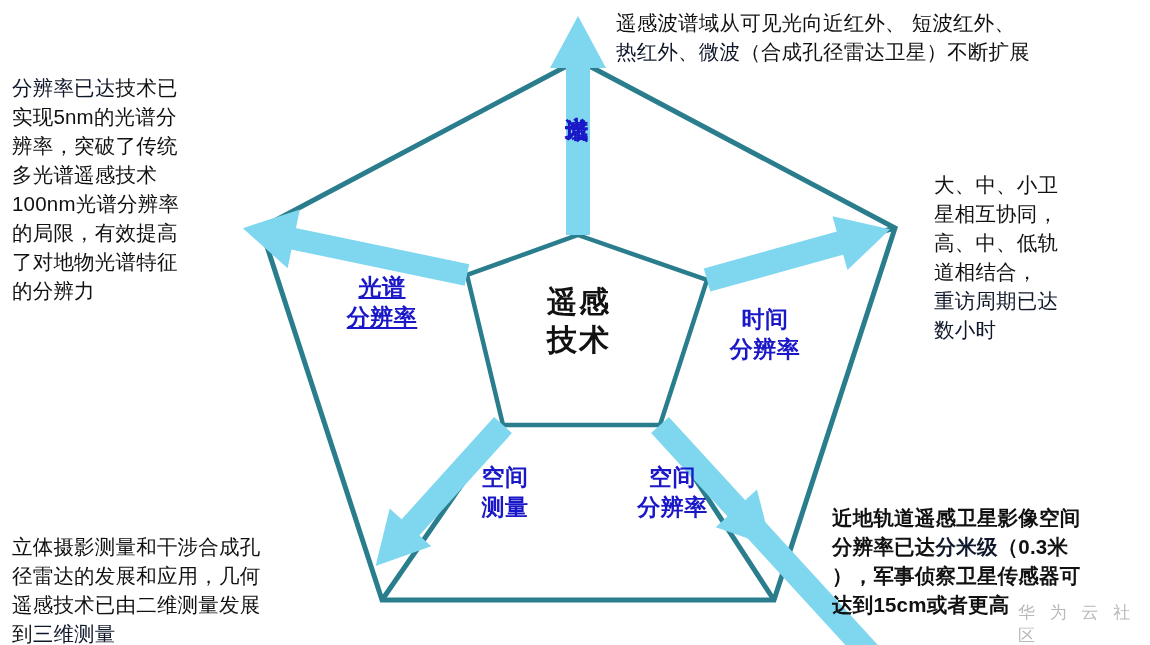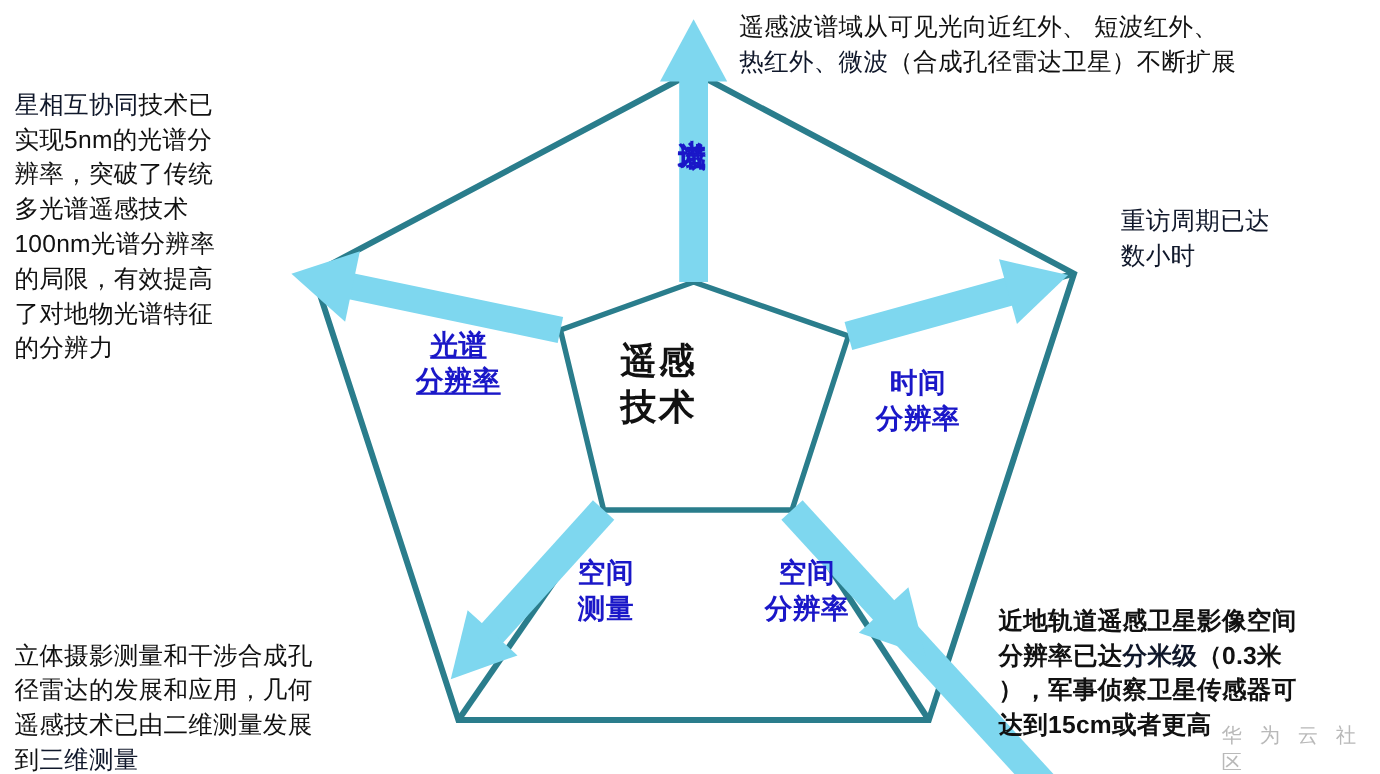--- a/index.html
+++ b/index.html
@@ -37,21 +37,21 @@
     text-orientation:upright;
     line-height:1.05;
     letter-spacing:1px;
   }
   .center-label{
     position:absolute;
     color:#111111;
     font-weight:bold;
     font-size:30px;
     line-height:38px;
-    text-align:left;
+    text-align:center;
     letter-spacing:2px;
   }
   .watermark{
     position:absolute;
     color:#b9b9b9;
     font-size:17px;
     letter-spacing:5px;
     user-select:none;
   }
 </style>
@@ -126,30 +126,34 @@
   </div>
 
   <div class="node-label" style="left:323px;top:272px;width:118px;text-decoration:underline;">
     <div>光谱</div>
     <div>分辨率</div>
   </div>
 
   <div class="note" style="left:616px;top:8px;width:545px;"><span>遥感波谱域从可见光向近红外、 短波红外、
 </span><span class="hl">热红外、微波</span><span>（合成孔径雷达卫星）不断扩展</span></div>
 
-  <div class="note" style="left:12px;top:73px;width:235px;"><span class="hl">星相互协同</span><span>技术已
+  <div class="note" style="left:12px;top:73px;width:235px;"><span class="hl">分辨率已达</span><span>技术已
 实现5nm的光谱分
 辨率，突破了传统
 多光谱遥感技术
 100nm光谱分辨率
 的局限，有效提高
 了对地物光谱特征
 的分辨力</span></div>
 
-  <div class="note" style="left:934px;top:170px;width:220px;"><span class="hl">重访周期已达
+  <div class="note" style="left:934px;top:170px;width:220px;"><span>大、中、小卫
+星相互协同，
+高、中、低轨
+道相结合，
+</span><span class="hl">重访周期已达
 数小时</span></div>
 
   <div class="note" style="left:12px;top:532px;width:340px;"><span>立体摄影测量和干涉合成孔
 径雷达的发展和应用，几何
 遥感技术已由二维测量发展
 到</span><span class="hl">三维测量</span></div>
 
   <div class="note" style="left:832px;top:503px;width:318px;font-weight:bold;"><span>近地轨道遥感卫星影像空间
 分辨率已达</span><span class="hl">分米级</span><span>（0.3米
 ），军事侦察卫星传感器可

